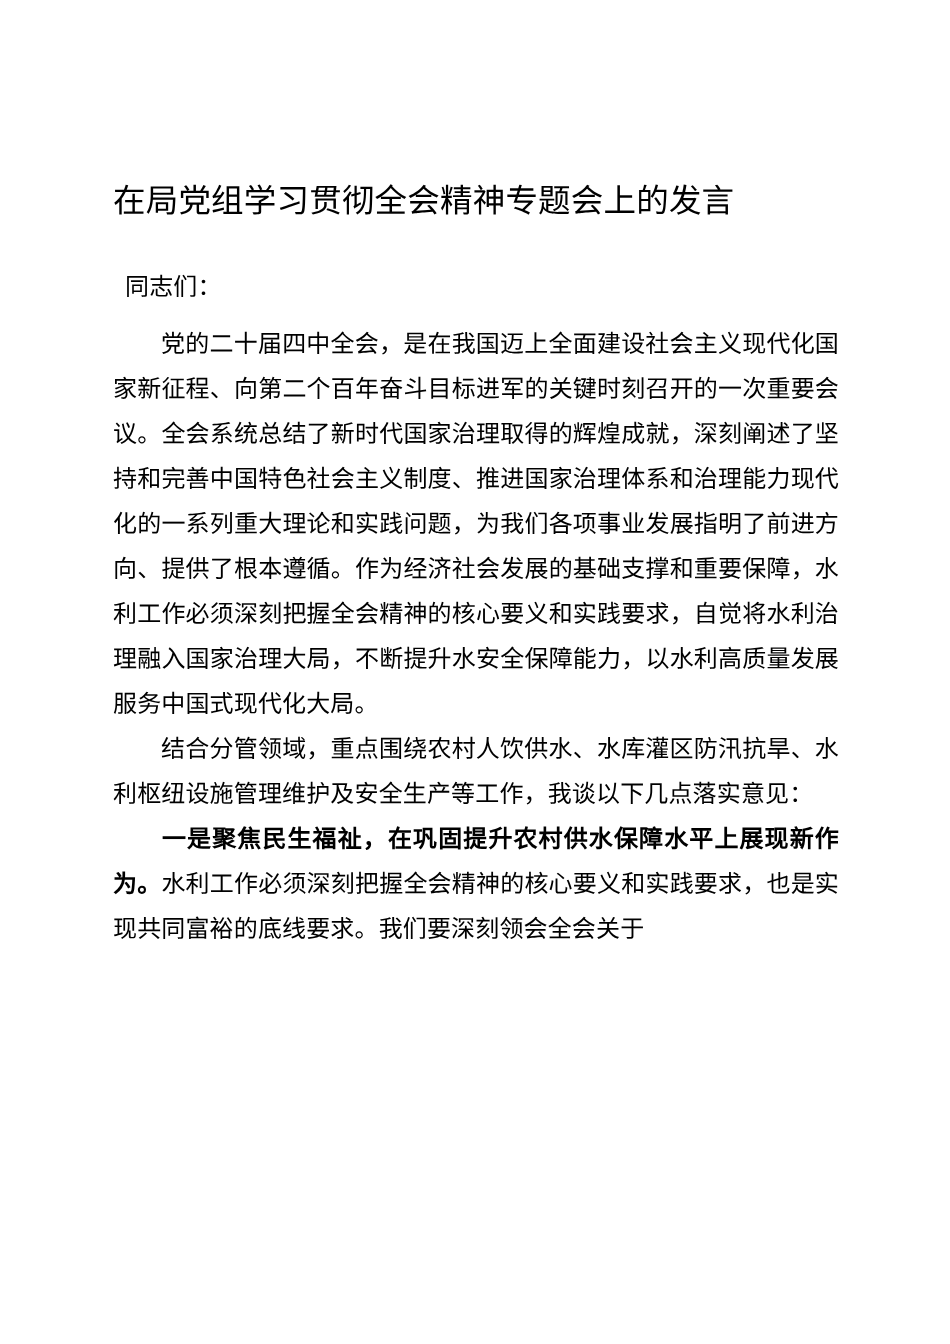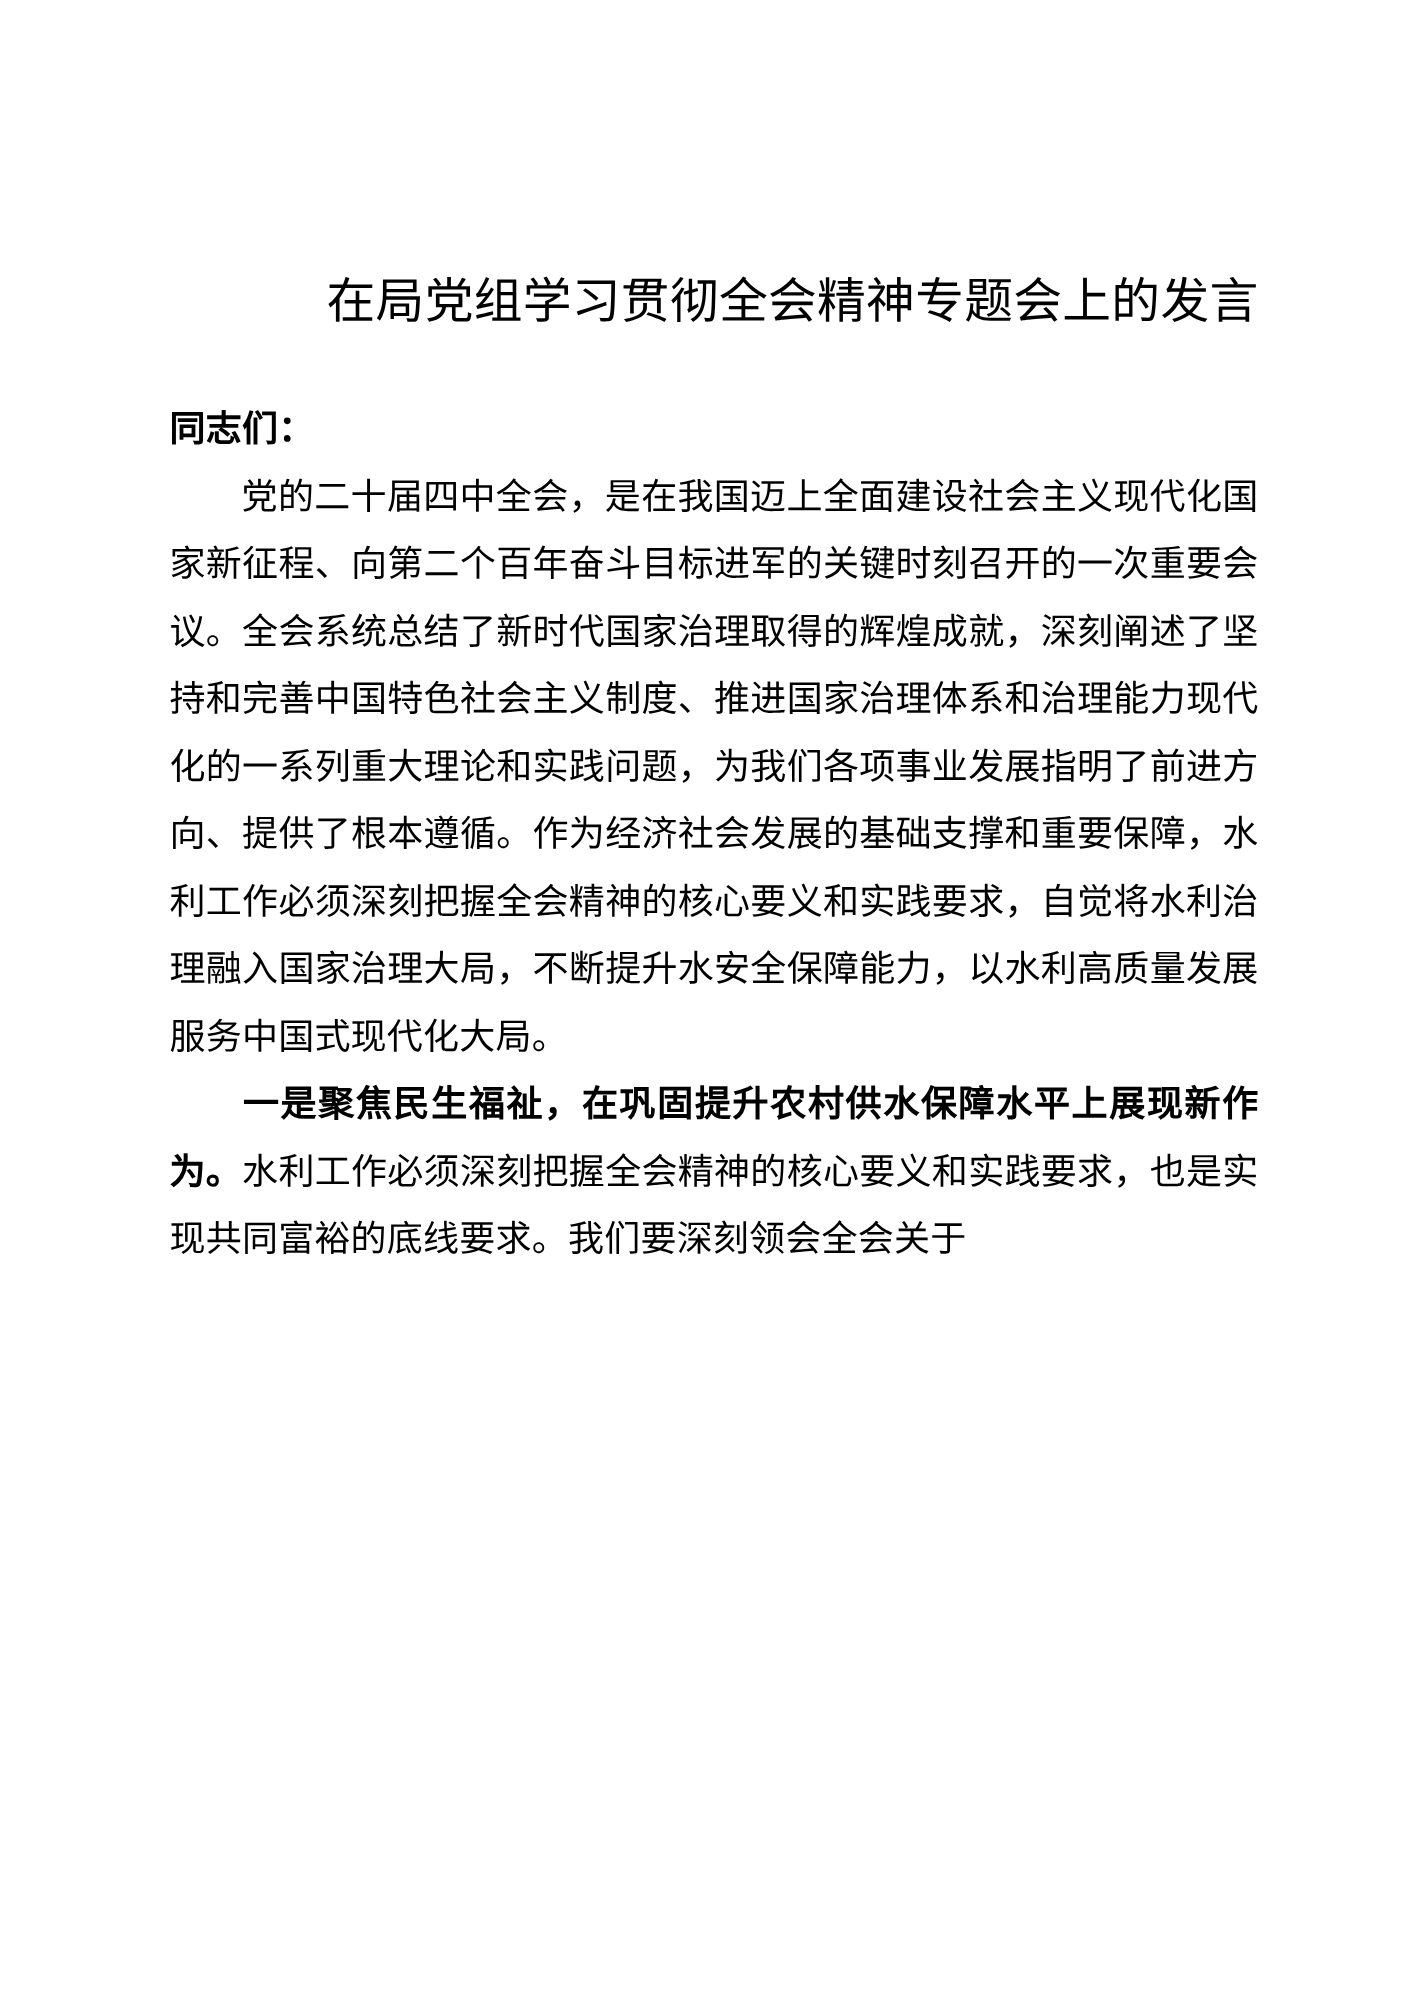--- a/index.html
+++ b/index.html
@@ -28,21 +28,21 @@
     width: 726px;
   }
 
   
   .doc-title {
     margin: 0;
     padding: 0;
     font-size: 32.5px;
     font-weight: 300;
     line-height: 47px;
-    text-align: right;
+    text-align: left;
     letter-spacing: 0.2px;
     padding-top: 178px;
     white-space: normal;
     word-break: break-all;
   }
 
   
   .para {
     margin: 0;
     padding: 0;
@@ -61,44 +61,47 @@
   .para .indent {
     
     display: inline-block;
     width: 48px;
   }
   .para b,
   .para .bold {
     font-weight: 700;
   }
   .salutation {
-    margin: 0;
+    margin: 12px;
     padding: 0;
     font-size: 24px;
     line-height: 45px;
-    font-weight: 700;
+    font-weight: 400;
     letter-spacing: 0.15px;
     text-align: left;
   }
 </style>
 </head>
 <body>
 
 <div class="page">
   <div class="page-body">
 
     <h1 class="doc-title">
       <span>在局党组学习贯彻全会精神专题会上的</span><wbr><span>发言</span>
     </h1>
 
     <p class="salutation para first">同志们：</p>
 
     <p class="para">
       <span class="indent"></span><span>党的二十届四中全会，是在我国迈上全面建设社会主义现代化国家新征程、向第二个百年奋斗目标进军的关键时刻召开的一次重要会议。全会系统总结了新时代国家治理取得的辉煌成就，深刻阐述了坚持和完善中国特色社会主义制度、推进国家治理体系和治理能力现代化的一系列重大理论和实践问题，为我们各项事业发展指明了前进方向、提供了根本遵循。作为经济社会发展的基础支撑和重要保障，水利工作必须深刻把握全会精神的核心要义和实践要求，自觉将水利治理融入国家治理大局，不断提升水安全保障能力，以水利高质量发展服务中国式现代化大局。</span>
     </p>
 
+    <p class="para">
+      <span class="indent"></span><span>结合分管领域，重点围绕农村人饮供水、水库灌区防汛抗旱、水利枢纽设施管理维护及安全生产等工作，我谈以下几点落实意见：</span>
+    </p>
 
     <p class="para">
       <span class="indent"></span><span class="bold">一是聚焦民生福祉，在巩固提升农村供水保障水平上展现新作为。</span><span>水利工作必须深刻把握全会精神的核心要义和实践要求，也是实现共同富裕的底线要求。我们要深刻领会全会关于</span>
     </p>
 
   </div>
 </div>
 
 </body></html>

